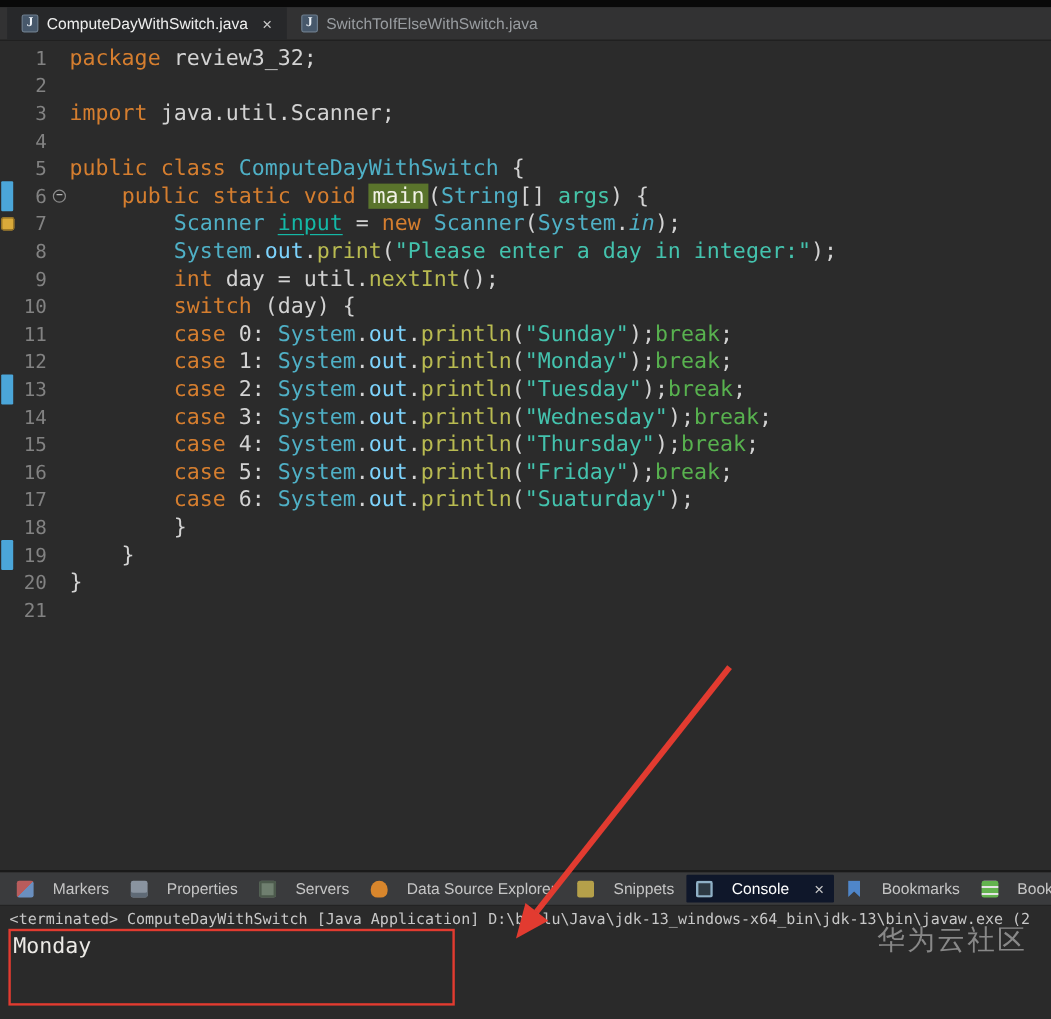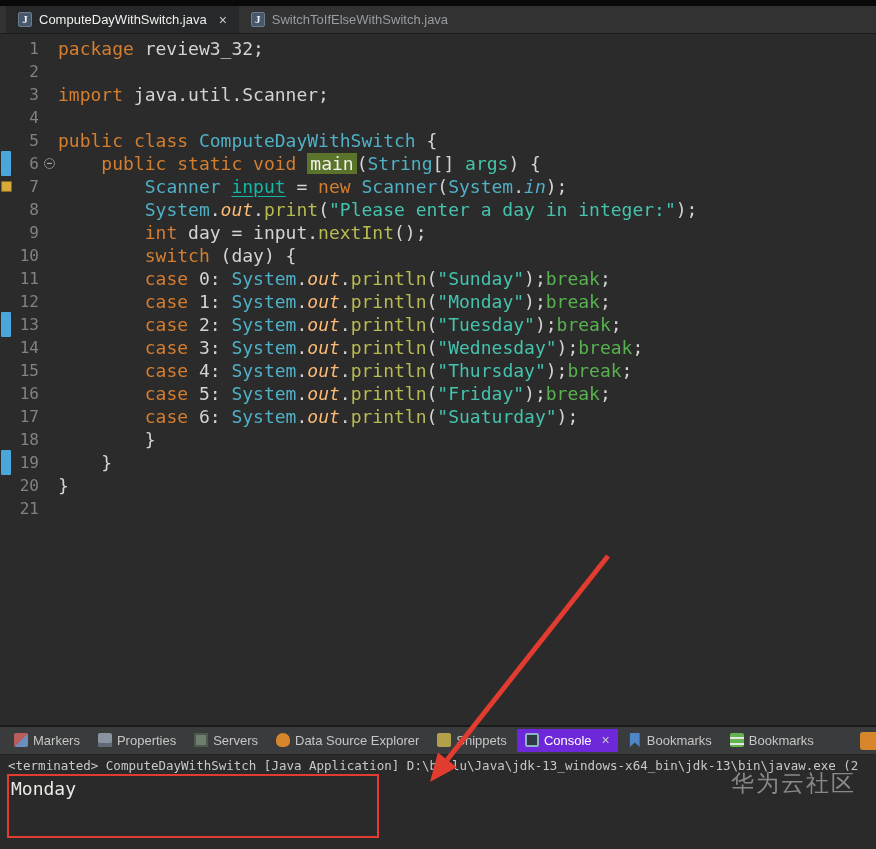--- a/index.html
+++ b/index.html
@@ -27,34 +27,34 @@
   .foldcirc{position:absolute;left:2px;top:6px;width:11px;height:11px;border:1px solid #8a8a8a;border-radius:50%;color:#b5b5b5;font:bold 9px/9px "DejaVu Sans Mono",monospace;text-align:center}
   .codetext{padding-left:2px}
 
   
   .tok-pl{color:#d3d3d3}
   .tok-kw{color:#d57e2f}
   .tok-cls{color:#4fb0c6}
   .tok-str{color:#44c3ae}
   .tok-mth{color:#b9bb51}
   .tok-brk{color:#58b24f}
-  .tok-fld{color:#fdba74;font-style:italic}
+  .tok-fld{color:#7dd3fc;}
   .tok-fin{color:#4fb0c6;font-style:italic}
   .tok-par{color:#45c5a9}
   .tok-main{background:#5a742c;color:#f2f2e6;padding:0 3px}
   .tok-inp{color:#14b8a6;text-decoration:underline;text-underline-offset:3px}
 
   
   .sash{height:2px;background:#1a1a1a;flex:none;cursor:row-resize}
 
   
   .btabbar{height:28px;background:#3a3b3d;display:flex;align-items:center;padding-left:6px;border-bottom:1px solid #232323;flex:none;overflow:hidden}
   .btabs{display:flex;align-items:center;gap:2px;white-space:nowrap}
-  .btab{display:flex;align-items:flex-start;gap:5px;padding:4px 8px;font-size:13px;color:#c6c6c6;white-space:nowrap;cursor:pointer}
-  .btab.active{background:#6d28d9;border-radius:1px;color:#fff}
+  .btab{display:flex;align-items:center;gap:16px;padding:4px 8px;font-size:13px;color:#c6c6c6;white-space:nowrap;cursor:pointer}
+  .btab.active{background:#0f172a;border-radius:1px;color:#fff}
   .ticon{width:14px;height:14px;border-radius:2px;flex:none}
   .markers-icon{background:linear-gradient(135deg,#b85c5c 0 50%,#6a8fbf 50% 100%)}
   .properties-icon{background:#8a94a0;box-shadow:inset 0 -4px 0 #5f6a76}
   .servers-icon{background:#6f7f6f;box-shadow:inset 0 0 0 2px #4c5a4c}
   .datasource-icon{background:#d8862c;border-radius:50% 50% 40% 40%}
   .snippets-icon{background:#b5a04a}
   .console-icon{background:#2e3a44;box-shadow:inset 0 0 0 2px #8fb0c6}
   .bookmarks-icon{background:#4f86c9;clip-path:polygon(15% 0,85% 0,85% 100%,50% 68%,15% 100%);border-radius:0}
   .progress-icon{background:repeating-linear-gradient(to bottom,#63b34f 0 4px,#e4e4e4 4px 6px)}
   .edge-icon{width:16px;height:18px;background:#d8862c;margin-left:auto;border-radius:3px 0 0 3px;flex:none}
@@ -93,21 +93,21 @@
   <div class="editor">
     <div>
         <div class="cline"><span class="mcell"></span><span class="lnum">1</span><span class="fcell"></span><span class="codetext"><span class="tok-kw">package</span><span class="tok-pl"> review3_32;</span></span></div>
         <div class="cline"><span class="mcell"></span><span class="lnum">2</span><span class="fcell"></span><span class="codetext"></span></div>
         <div class="cline"><span class="mcell"></span><span class="lnum">3</span><span class="fcell"></span><span class="codetext"><span class="tok-kw">import</span><span class="tok-pl"> java.util.Scanner;</span></span></div>
         <div class="cline"><span class="mcell"></span><span class="lnum">4</span><span class="fcell"></span><span class="codetext"></span></div>
         <div class="cline"><span class="mcell"></span><span class="lnum">5</span><span class="fcell"></span><span class="codetext"><span class="tok-kw">public</span><span class="tok-pl"> </span><span class="tok-kw">class</span><span class="tok-pl"> </span><span class="tok-cls">ComputeDayWithSwitch</span><span class="tok-pl"> {</span></span></div>
         <div class="cline"><span class="mcell"><span class="m-range"></span></span><span class="lnum">6</span><span class="fcell"><span class="foldcirc">−</span></span><span class="codetext"><span class="tok-pl">    </span><span class="tok-kw">public</span><span class="tok-pl"> </span><span class="tok-kw">static</span><span class="tok-pl"> </span><span class="tok-kw">void</span><span class="tok-pl"> </span><span class="tok-main">main</span><span class="tok-pl">(</span><span class="tok-cls">String</span><span class="tok-pl">[] </span><span class="tok-par">args</span><span class="tok-pl">) {</span></span></div>
         <div class="cline"><span class="mcell"><span class="m-bookmark"></span></span><span class="lnum">7</span><span class="fcell"></span><span class="codetext"><span class="tok-pl">        </span><span class="tok-cls">Scanner</span><span class="tok-pl"> </span><span class="tok-inp">input</span><span class="tok-pl"> = </span><span class="tok-kw">new</span><span class="tok-pl"> </span><span class="tok-cls">Scanner</span><span class="tok-pl">(</span><span class="tok-cls">System</span><span class="tok-pl">.</span><span class="tok-fin">in</span><span class="tok-pl">);</span></span></div>
         <div class="cline"><span class="mcell"></span><span class="lnum">8</span><span class="fcell"></span><span class="codetext"><span class="tok-pl">        </span><span class="tok-cls">System</span><span class="tok-pl">.</span><span class="tok-fld">out</span><span class="tok-pl">.</span><span class="tok-mth">print</span><span class="tok-pl">(</span><span class="tok-str">"Please enter a day in integer:"</span><span class="tok-pl">);</span></span></div>
-        <div class="cline"><span class="mcell"></span><span class="lnum">9</span><span class="fcell"></span><span class="codetext"><span class="tok-pl">        </span><span class="tok-kw">int</span><span class="tok-pl"> day = input.</span><span class="tok-mth">nextInt</span><span class="tok-pl">();</span></span></div>
+        <div class="cline"><span class="mcell"></span><span class="lnum">9</span><span class="fcell"></span><span class="codetext"><span class="tok-pl">        </span><span class="tok-kw">int</span><span class="tok-pl"> day = util.</span><span class="tok-mth">nextInt</span><span class="tok-pl">();</span></span></div>
         <div class="cline"><span class="mcell"></span><span class="lnum">10</span><span class="fcell"></span><span class="codetext"><span class="tok-pl">        </span><span class="tok-kw">switch</span><span class="tok-pl"> (day) {</span></span></div>
         <div class="cline"><span class="mcell"></span><span class="lnum">11</span><span class="fcell"></span><span class="codetext"><span class="tok-pl">        </span><span class="tok-kw">case</span><span class="tok-pl"> 0: </span><span class="tok-cls">System</span><span class="tok-pl">.</span><span class="tok-fld">out</span><span class="tok-pl">.</span><span class="tok-mth">println</span><span class="tok-pl">(</span><span class="tok-str">"Sunday"</span><span class="tok-pl">);</span><span class="tok-brk">break</span><span class="tok-pl">;</span></span></div>
         <div class="cline"><span class="mcell"></span><span class="lnum">12</span><span class="fcell"></span><span class="codetext"><span class="tok-pl">        </span><span class="tok-kw">case</span><span class="tok-pl"> 1: </span><span class="tok-cls">System</span><span class="tok-pl">.</span><span class="tok-fld">out</span><span class="tok-pl">.</span><span class="tok-mth">println</span><span class="tok-pl">(</span><span class="tok-str">"Monday"</span><span class="tok-pl">);</span><span class="tok-brk">break</span><span class="tok-pl">;</span></span></div>
         <div class="cline"><span class="mcell"><span class="m-range"></span></span><span class="lnum">13</span><span class="fcell"></span><span class="codetext"><span class="tok-pl">        </span><span class="tok-kw">case</span><span class="tok-pl"> 2: </span><span class="tok-cls">System</span><span class="tok-pl">.</span><span class="tok-fld">out</span><span class="tok-pl">.</span><span class="tok-mth">println</span><span class="tok-pl">(</span><span class="tok-str">"Tuesday"</span><span class="tok-pl">);</span><span class="tok-brk">break</span><span class="tok-pl">;</span></span></div>
         <div class="cline"><span class="mcell"></span><span class="lnum">14</span><span class="fcell"></span><span class="codetext"><span class="tok-pl">        </span><span class="tok-kw">case</span><span class="tok-pl"> 3: </span><span class="tok-cls">System</span><span class="tok-pl">.</span><span class="tok-fld">out</span><span class="tok-pl">.</span><span class="tok-mth">println</span><span class="tok-pl">(</span><span class="tok-str">"Wednesday"</span><span class="tok-pl">);</span><span class="tok-brk">break</span><span class="tok-pl">;</span></span></div>
         <div class="cline"><span class="mcell"></span><span class="lnum">15</span><span class="fcell"></span><span class="codetext"><span class="tok-pl">        </span><span class="tok-kw">case</span><span class="tok-pl"> 4: </span><span class="tok-cls">System</span><span class="tok-pl">.</span><span class="tok-fld">out</span><span class="tok-pl">.</span><span class="tok-mth">println</span><span class="tok-pl">(</span><span class="tok-str">"Thursday"</span><span class="tok-pl">);</span><span class="tok-brk">break</span><span class="tok-pl">;</span></span></div>
         <div class="cline"><span class="mcell"></span><span class="lnum">16</span><span class="fcell"></span><span class="codetext"><span class="tok-pl">        </span><span class="tok-kw">case</span><span class="tok-pl"> 5: </span><span class="tok-cls">System</span><span class="tok-pl">.</span><span class="tok-fld">out</span><span class="tok-pl">.</span><span class="tok-mth">println</span><span class="tok-pl">(</span><span class="tok-str">"Friday"</span><span class="tok-pl">);</span><span class="tok-brk">break</span><span class="tok-pl">;</span></span></div>
         <div class="cline"><span class="mcell"></span><span class="lnum">17</span><span class="fcell"></span><span class="codetext"><span class="tok-pl">        </span><span class="tok-kw">case</span><span class="tok-pl"> 6: </span><span class="tok-cls">System</span><span class="tok-pl">.</span><span class="tok-fld">out</span><span class="tok-pl">.</span><span class="tok-mth">println</span><span class="tok-pl">(</span><span class="tok-str">"Suaturday"</span><span class="tok-pl">);</span></span></div>
         <div class="cline"><span class="mcell"></span><span class="lnum">18</span><span class="fcell"></span><span class="codetext"><span class="tok-pl">        }</span></span></div>
         <div class="cline"><span class="mcell"><span class="m-range"></span></span><span class="lnum">19</span><span class="fcell"></span><span class="codetext"><span class="tok-pl">    }</span></span></div>

